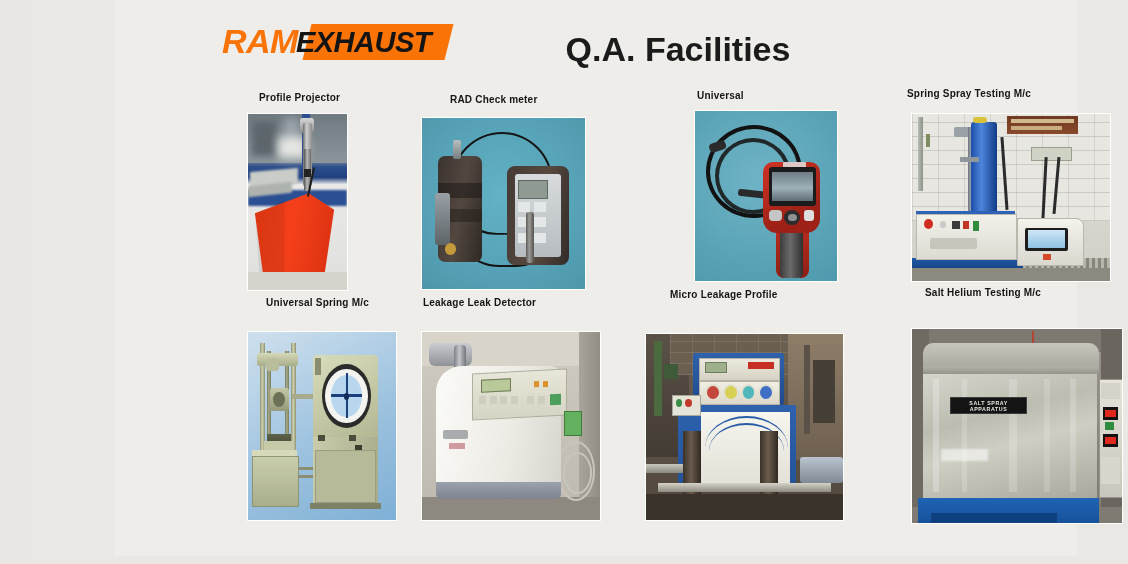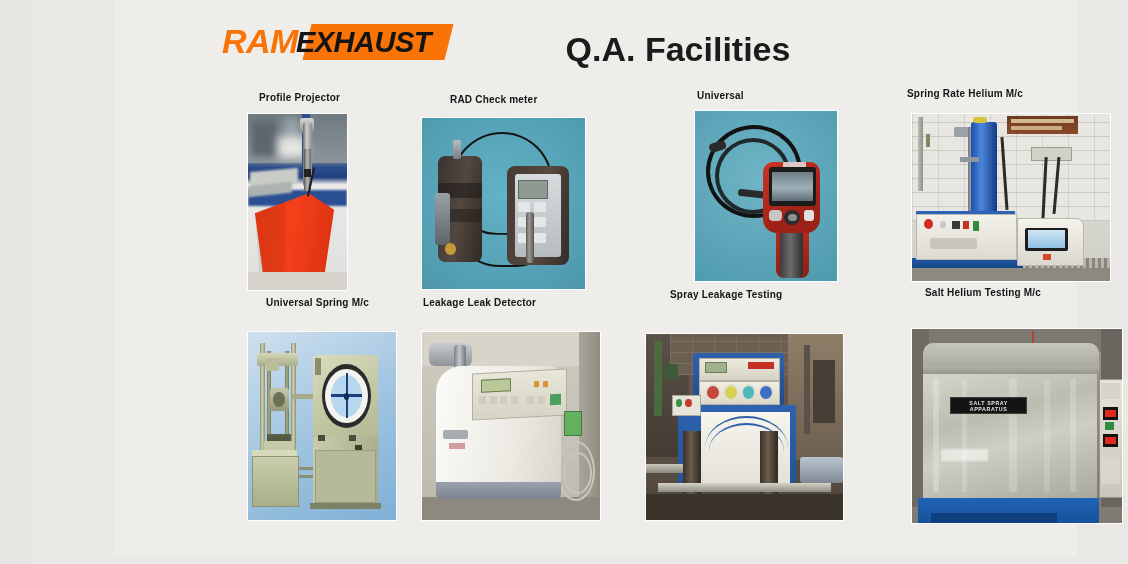--- a/index.html
+++ b/index.html
@@ -355,21 +355,21 @@
       <div class="logo-text">
         <span class="logo-ram">RAM</span><span class="logo-exh">EXHAUST</span>
       </div>
     </div>
 
     <div class="page-title">Q.A. Facilities</div>
 
     <div class="caption" style="left:145px; top:92px;">Profile Projector</div>
     <div class="caption" style="left:336px; top:94px;">RAD Check meter</div>
     <div class="caption" style="left:583px; top:90px;">Universal</div>
-    <div class="caption" style="left:793px; top:88px;">Spring Rate Helium M/c</div>
+    <div class="caption" style="left:793px; top:88px;">Spring Spray Testing M/c</div>
 
     <div class="photo" style="left:133px; top:113px; width:101px; height:178px;">
       <div class="inner">
         <div class="ph pp-bg"></div>
         <div class="ph pp-dark"></div>
         <div class="ph pp-blur1"></div>
         <div class="ph pp-blur2"></div>
         <div class="ph pp-glow"></div>
         <div class="ph pp-blue"></div>
         <div class="ph pp-shelf"></div>
@@ -464,21 +464,21 @@
         <div class="ph sp-consoleTop"></div>
         <div class="ph sp-console"></div>
         <div class="ph sp-scr"></div>
         <div class="ph sp-scr2"></div>
         <div class="ph sp-cbtn"></div>
       </div>
     </div>
 
     <div class="caption" style="left:152px; top:297px;">Universal Spring M/c</div>
     <div class="caption" style="left:309px; top:297px;">Leakage Leak Detector</div>
-    <div class="caption" style="left:556px; top:289px;">Spray Leakage Testing</div>
+    <div class="caption" style="left:556px; top:289px;">Micro Leakage Profile</div>
     <div class="caption" style="left:811px; top:287px;">Salt Helium Testing M/c</div>
 
     <div class="photo" style="left:133px; top:331px; width:150px; height:190px;">
       <div class="inner">
         <div class="ph ut-bg"></div>
         <div class="ph ut-colL"></div>
         <div class="ph ut-colR"></div>
         <div class="ph ut-colL2"></div>
         <div class="ph ut-colR2"></div>
         <div class="ph ut-crosshead"></div>

